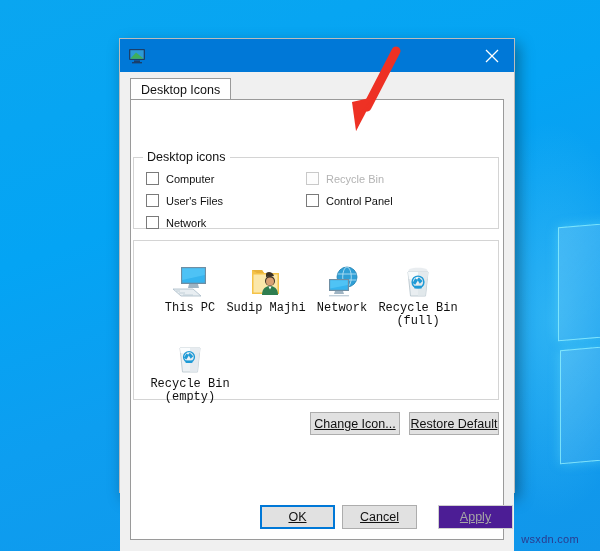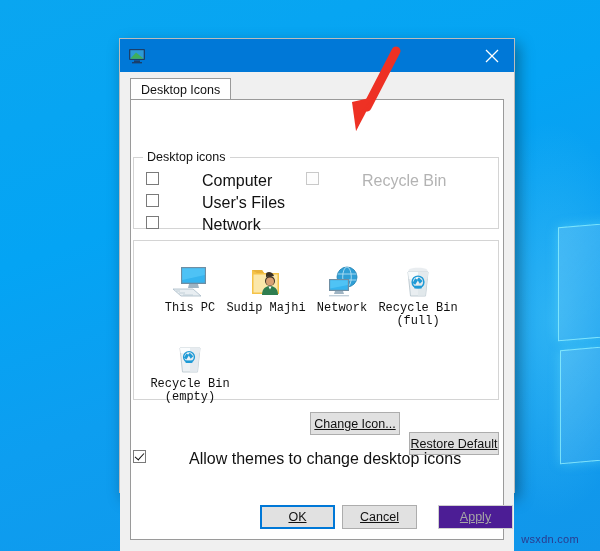--- a/index.html
+++ b/index.html
@@ -101,22 +101,22 @@
   }
   .groupbox > .gb-label {
     position: absolute; top: -8px; left: 9px;
     background: #ffffff; padding: 0 4px;
     font-size: 12.5px; color: #111;
   }
   #gb-desktop-icons { left: 13px; top: 85px; width: 366px; height: 72px; }
 
   .cb-row {
     position: absolute;
-    display: flex; align-items: flex-start;
-    font-size: 16px; color: #111; gap: 36px;
+    display: flex; align-items: flex-end;
+    font-size: 11px; color: #111;
   }
   .cbox {
     width: 13px; height: 13px;
     border: 1px solid #7a7a7a;
     background: #ffffff;
     margin-right: 7px;
     box-sizing: border-box;
     position: relative;
     flex: none;
   }
@@ -158,21 +158,21 @@
     box-sizing: border-box;
     display: flex; align-items: center; justify-content: center;
     cursor: default;
     position: absolute;
     text-decoration: underline;
   }
   .btn.disabled { color: #a6a6a6; background: #4c1d95; border-color: #cfcfcf; }
   .btn.default { border: 2px solid #0078d7; background: #e1e1e1; }
 
   #btn-change-icon { left: 190px; top: 340px; width: 90px; height: 23px; }
-  #btn-restore-default { left: 289px; top: 360px; width: 90px; height: 23px; }
+  #btn-restore-default { left: 289px; top: 340px; width: 90px; height: 23px; }
 
   #allow-themes-row { left: 13px; top: 378px; }
 
   
   #btn-ok { left: 140px; top: 433px; width: 75px; height: 24px; }
   #btn-cancel { left: 222px; top: 433px; width: 75px; height: 24px; }
   #btn-apply { left: 318px; top: 433px; width: 75px; height: 24px; }
 
   
   #red-arrow {
@@ -234,20 +234,24 @@
       <div class="cb-row" style="left:186px; top:100px;">
         <span class="cbox disabled"></span>
         <span class="cb-label disabled">Recycle Bin</span>
       </div>
 
       <div class="cb-row" style="left:26px; top:122px;">
         <span class="cbox"></span>
         <span class="cb-label">User's Files</span>
       </div>
 
+      <div class="cb-row" style="left:186px; top:122px;">
+        <span class="cbox"></span>
+        <span class="cb-label">Control Panel</span>
+      </div>
 
       <div class="cb-row" style="left:26px; top:144px;">
         <span class="cbox"></span>
         <span class="cb-label">Network</span>
       </div>
 
       <div id="icon-panel">
 
         <div class="icon-cell" style="left:14px; top:12px;">
           <div class="icon-art">
@@ -337,24 +341,20 @@
 
       </div>
 
       <div class="btn" id="btn-change-icon">
         <span>Change Icon...</span>
       </div>
       <div class="btn" id="btn-restore-default">
         <span>Restore Default</span>
       </div>
 
-      <div class="cb-row" id="allow-themes-row">
-        <span class="cbox checked"></span>
-        <span class="cb-label">Allow themes to change desktop icons</span>
-      </div>
 
       <div class="btn default" id="btn-ok">
         <span>OK</span>
       </div>
       <div class="btn" id="btn-cancel">
         <span>Cancel</span>
       </div>
       <div class="btn disabled" id="btn-apply">
         <span>Apply</span>
       </div>

